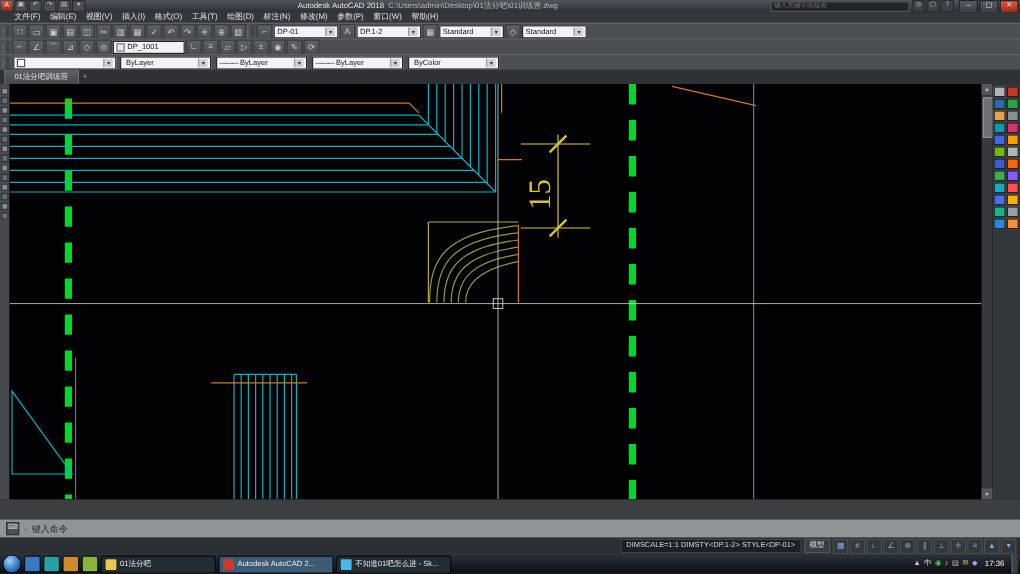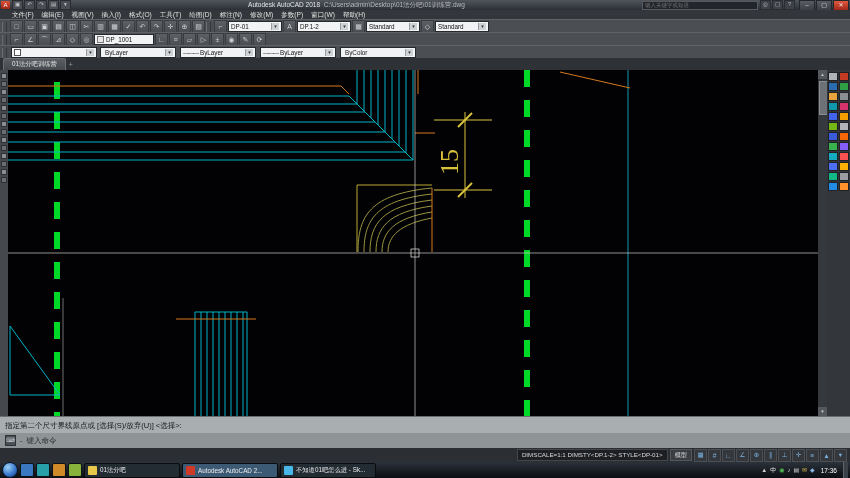--- a/index.html
+++ b/index.html
@@ -464,23 +464,20 @@
         <span class="rpi" style="background: rgb(250, 82, 82);"></span>
         <span class="rpi" style="background: rgb(76, 110, 245);"></span>
         <span class="rpi" style="background: rgb(250, 176, 5);"></span>
         <span class="rpi" style="background: rgb(18, 184, 134);"></span>
         <span class="rpi" style="background: rgb(154, 158, 162);"></span>
         <span class="rpi" style="background: rgb(34, 139, 230);"></span>
         <span class="rpi" style="background: rgb(255, 146, 43);"></span>
     </div>
   </div>
 
-  <div class="cmdhist">
-    <span>指定第二个尺寸界线原点或 [选择(S)/放弃(U)] &lt;选择&gt;:</span>
-  </div>
   <div class="cmdline">
     <span class="cmd-icon">⌨</span>
     <span class="cmd-dash">-</span>
     <span>键入命令</span>
   </div>
 
   <div class="status">
     <span class="st-spacer"></span>
     <span class="dimblock">DIMSCALE=1:1  DIMSTY&lt;DP.1-2&gt;  STYLE&lt;DP-01&gt;</span>
     <span class="modelbtn">模型</span>

